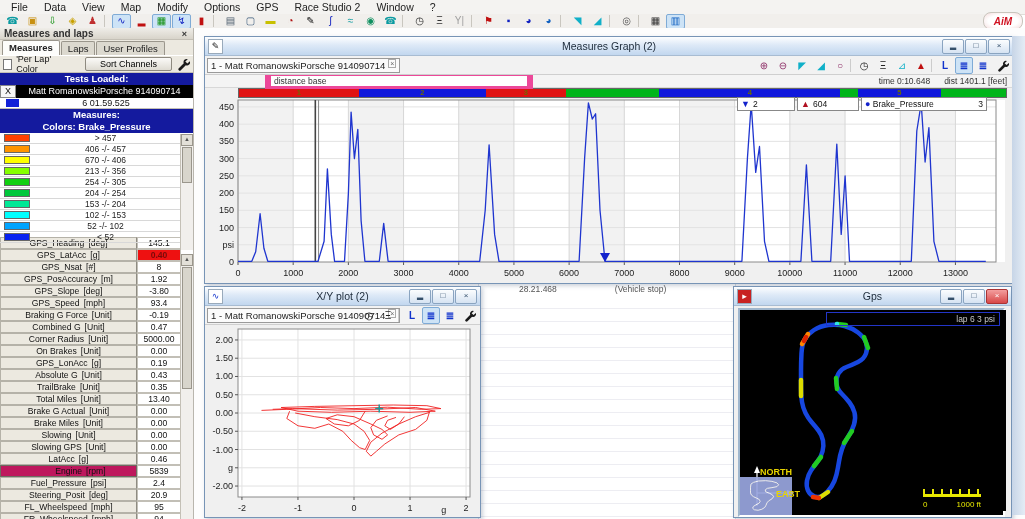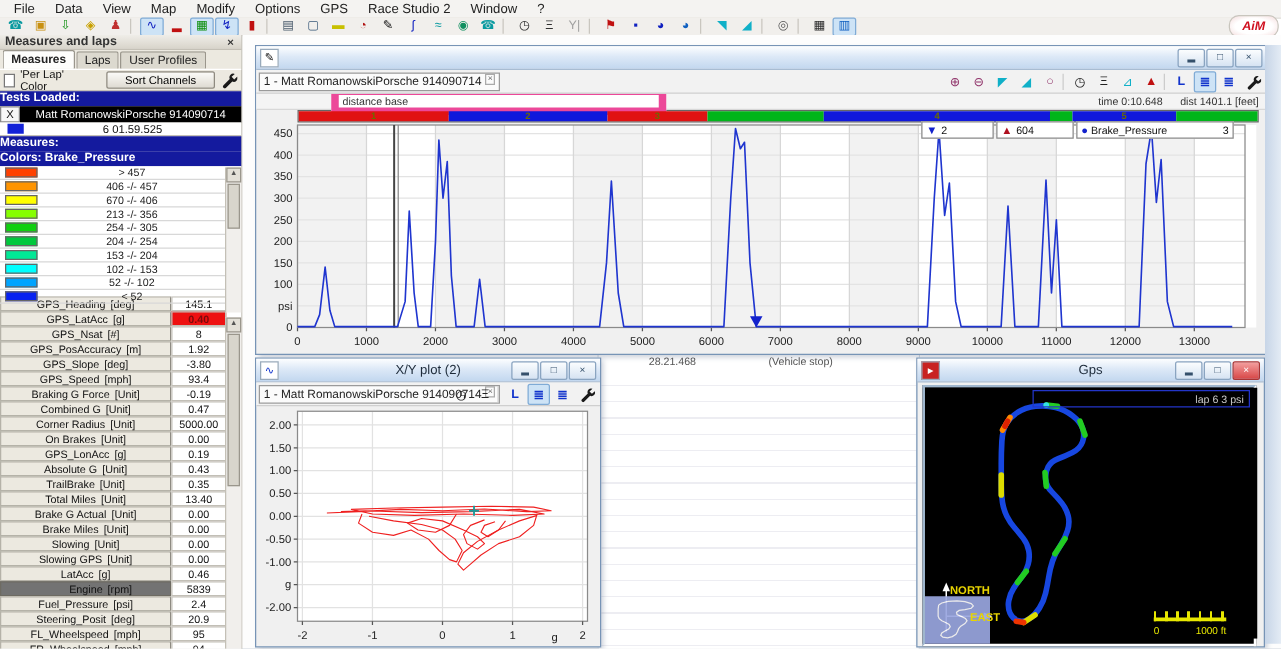--- a/index.html
+++ b/index.html
@@ -28,35 +28,35 @@
   #sb-tabs{height:16px;display:flex;align-items:flex-end;padding-left:2px;gap:1px;background:#ece9e0;}
   .sb-tab{border:1px solid #9a968c;border-bottom:none;border-radius:2px 2px 0 0;background:#dcd9cf;
           font-size:9.5px;padding:1px 6px 1px 6px;color:#222;}
   .sb-tab.active{background:#fdfdfb;padding-bottom:2px;font-weight:bold;}
   #sb-controls{height:16px;display:flex;align-items:center;padding:0 3px;gap:4px;border-top:1px solid #fff;border-bottom:1px solid #c4c0b6;}
   #cb-box{width:9px;height:9px;border:1px solid #777;background:#fff;}
   #cb-label{font-size:9px;}
   #sort-btn{flex:0 0 auto;margin-left:18px;border:1px solid #8e8a80;border-radius:2px;background:linear-gradient(#fbfaf8,#dedbd2);
             font-size:9px;padding:1px 14px;}
   .wrench{display:inline-block;width:14px;height:14px;}
-  .hdr-navy{background:#141a9e;color:#fff;font-weight:bold;font-size:9.5px;height:12px;line-height:12px;}
+  .hdr-navy{background:#141a9e;color:#fff;font-weight:bold;font-size:9.5px;text-align:center;height:12px;line-height:12px;}
   #test-row{height:13px;display:flex;}
   #test-x{width:14px;background:#f7f7f7;border:1px solid #888;font-size:9px;text-align:center;line-height:11px;}
   #test-name{flex:1;background:#000;color:#fff;font-size:9px;text-align:center;line-height:13px;}
   #lap-row{height:12px;display:flex;align-items:center;background:#fff;border-bottom:1px solid #c4c0b6;}
   #lap-swatch{width:13px;height:8px;background:#1322d8;margin-left:6px;}
   #lap-label{flex:1;text-align:center;font-size:9px;}
   #color-rows{height:104px;display:flex;flex-direction:column;background:#fff;position:relative;padding-right:12px;}
   .c-row{flex:1;display:flex;align-items:stretch;border-bottom:1px solid #d8d8d8;}
   .c-swatch{width:24px;margin:1px 0 1px 4px;border:1px solid #666;}
   .c-label{flex:1;text-align:center;font-size:8.5px;line-height:10px;color:#222;}
   #measures-rows{flex:1;display:flex;flex-direction:column;background:#fff;padding-right:12px;}
   .m-row{flex:1;display:flex;min-height:0;}
   .m-label{flex:1;background:#ece9e0;border:1px solid #b5b2a8;border-right-color:#8e8b82;display:flex;align-items:flex-start;justify-content:center;gap:4px;font-size:8.6px;color:#111;}
-  .m-label.pressed{background:#737373;border:1px solid #6e6b62;padding-left:24px;}
+  .m-label.pressed{background:#be185d;border:1px solid #6e6b62;padding-left:24px;}
   .m-val{width:42px;background:#fff;border:1px solid #c2bfb6;display:flex;align-items:center;justify-content:center;font-size:8.6px;}
   .m-val.red{background:#ee1111;color:#7a0a0a;font-weight:bold;}
   .rail{position:absolute;right:0;width:12px;background:#f1efec;border-left:1px solid #c4c0b6;}
   .rail .arr{height:10px;border:1px solid #9a968c;background:#e3e0d8;font-size:6px;text-align:center;line-height:9px;color:#555;}
   .rail .thumb{margin:1px;height:34px;border:1px solid #9a968c;background:#d8d5cc;}
   
   #mdi{position:absolute;left:194px;top:28px;width:831px;height:491px;background:#fdfdfd;}
   #right-strip{position:absolute;right:0;top:8px;width:13px;height:479px;background:linear-gradient(90deg,#c7d5e7,#e4ecf5);}
   .win{position:absolute;border:1px solid #7794b6;background:#f0f0f0;box-shadow:2px 2px 4px rgba(60,80,110,.25);}
   .titlebar{height:18px;background:linear-gradient(#fdfeff,#dde9f7 45%,#c2d7ef);position:relative;display:flex;align-items:center;border-bottom:1px solid #a8bcd2;}
@@ -420,20 +420,21 @@
 
     <div id="laps-bg">
       <div id="laps-bg-text">
         <span>28.21.468</span>
         <span>(Vehicle stop)</span>
       </div>
     </div>
 
     <div class="win" id="graph-win" style="left:10px;top:8px;width:808px;height:246px;">
       <div class="titlebar">
+        <span class="title-text">Measures Graph (2)</span>
         <span class="win-icon">✎</span>
         <span class="win-btns">
           <span class="win-btn">▂</span>
           <span class="win-btn">□</span>
           <span class="win-btn">×</span>
         </span>
       </div>
       <div class="tabrow">
         <span class="doc-tab">
           <span>1 - Matt RomanowskiPorsche 914090714</span>

